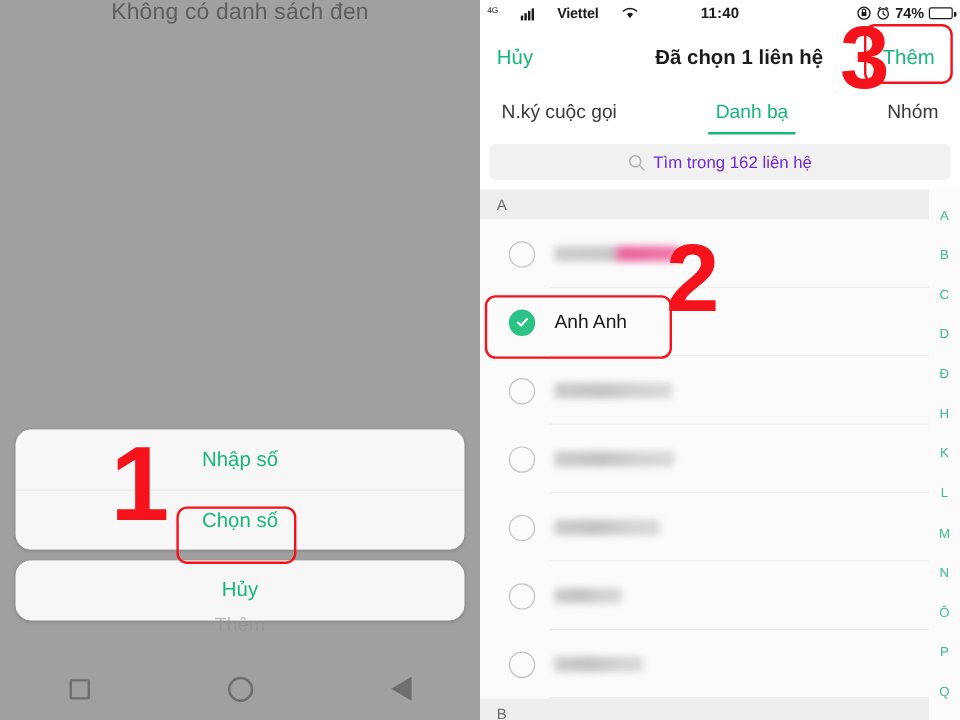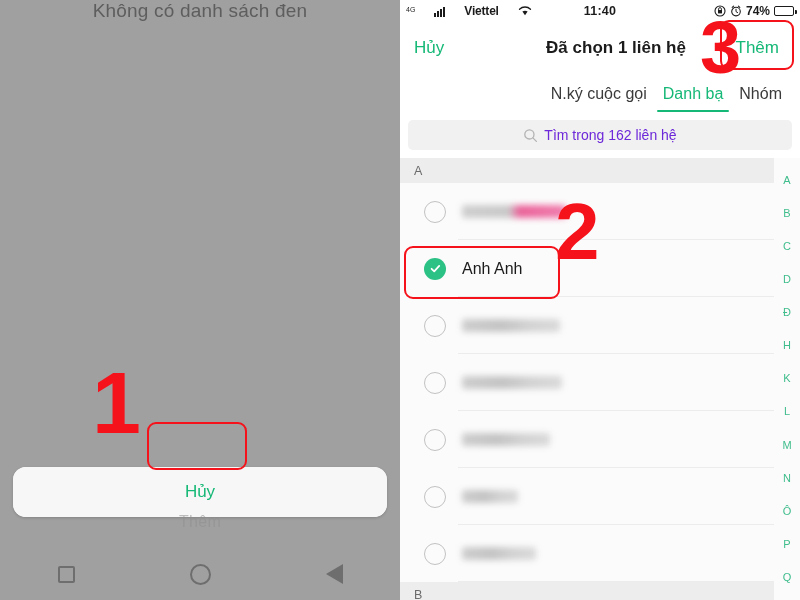--- a/index.html
+++ b/index.html
@@ -102,21 +102,21 @@
   .hdr-btn { font-size:17px; color:#16b877; }
   .hdr-title {
     position:absolute; left:0; right:0; text-align:center;
     font-size:17px; font-weight:bold; color:#1b1b1b; pointer-events:none;margin-left:32px;
   }
   .hdr-right { margin-left:auto; position:relative; z-index:3; padding:4px 7px; }
 
   
   .tab-bar {
     height:40px; background:#ffffff; display:flex; align-items:stretch;
-    justify-content:flex-end; padding:0 10px;
+    justify-content:space-between; padding:0 10px;
   }
   .tab {
     display:flex; align-items:center; justify-content:center; position:relative;
     font-size:16px; color:#3a3a3a; padding:0 8px;
   }
   .tab.active { color:#16b877; }
   .tab.active::after {
     content:""; position:absolute; left:2px; right:2px; bottom:2px;
     height:2.5px; background:#16b877; border-radius:2px;
   }
@@ -186,20 +186,24 @@
 
 <div class="screen">
 
   <div class="left-panel">
 
     <div class="empty-state">
       <div class="empty-state-text">Không có danh sách đen</div>
     </div>
 
     <div class="action-sheet">
+      <div class="sheet-group">
+        <div class="sheet-item">Nhập số</div>
+        <div class="sheet-item">Chọn số</div>
+      </div>
       <div class="sheet-gap"></div>
       <div class="sheet-group">
         <div class="sheet-item">Hủy</div>
       </div>
       <div class="ghost-text">Thêm</div>
     </div>
 
     <div class="nav-bar">
       <div class="nav-square"></div>
       <div class="nav-circle"></div>

